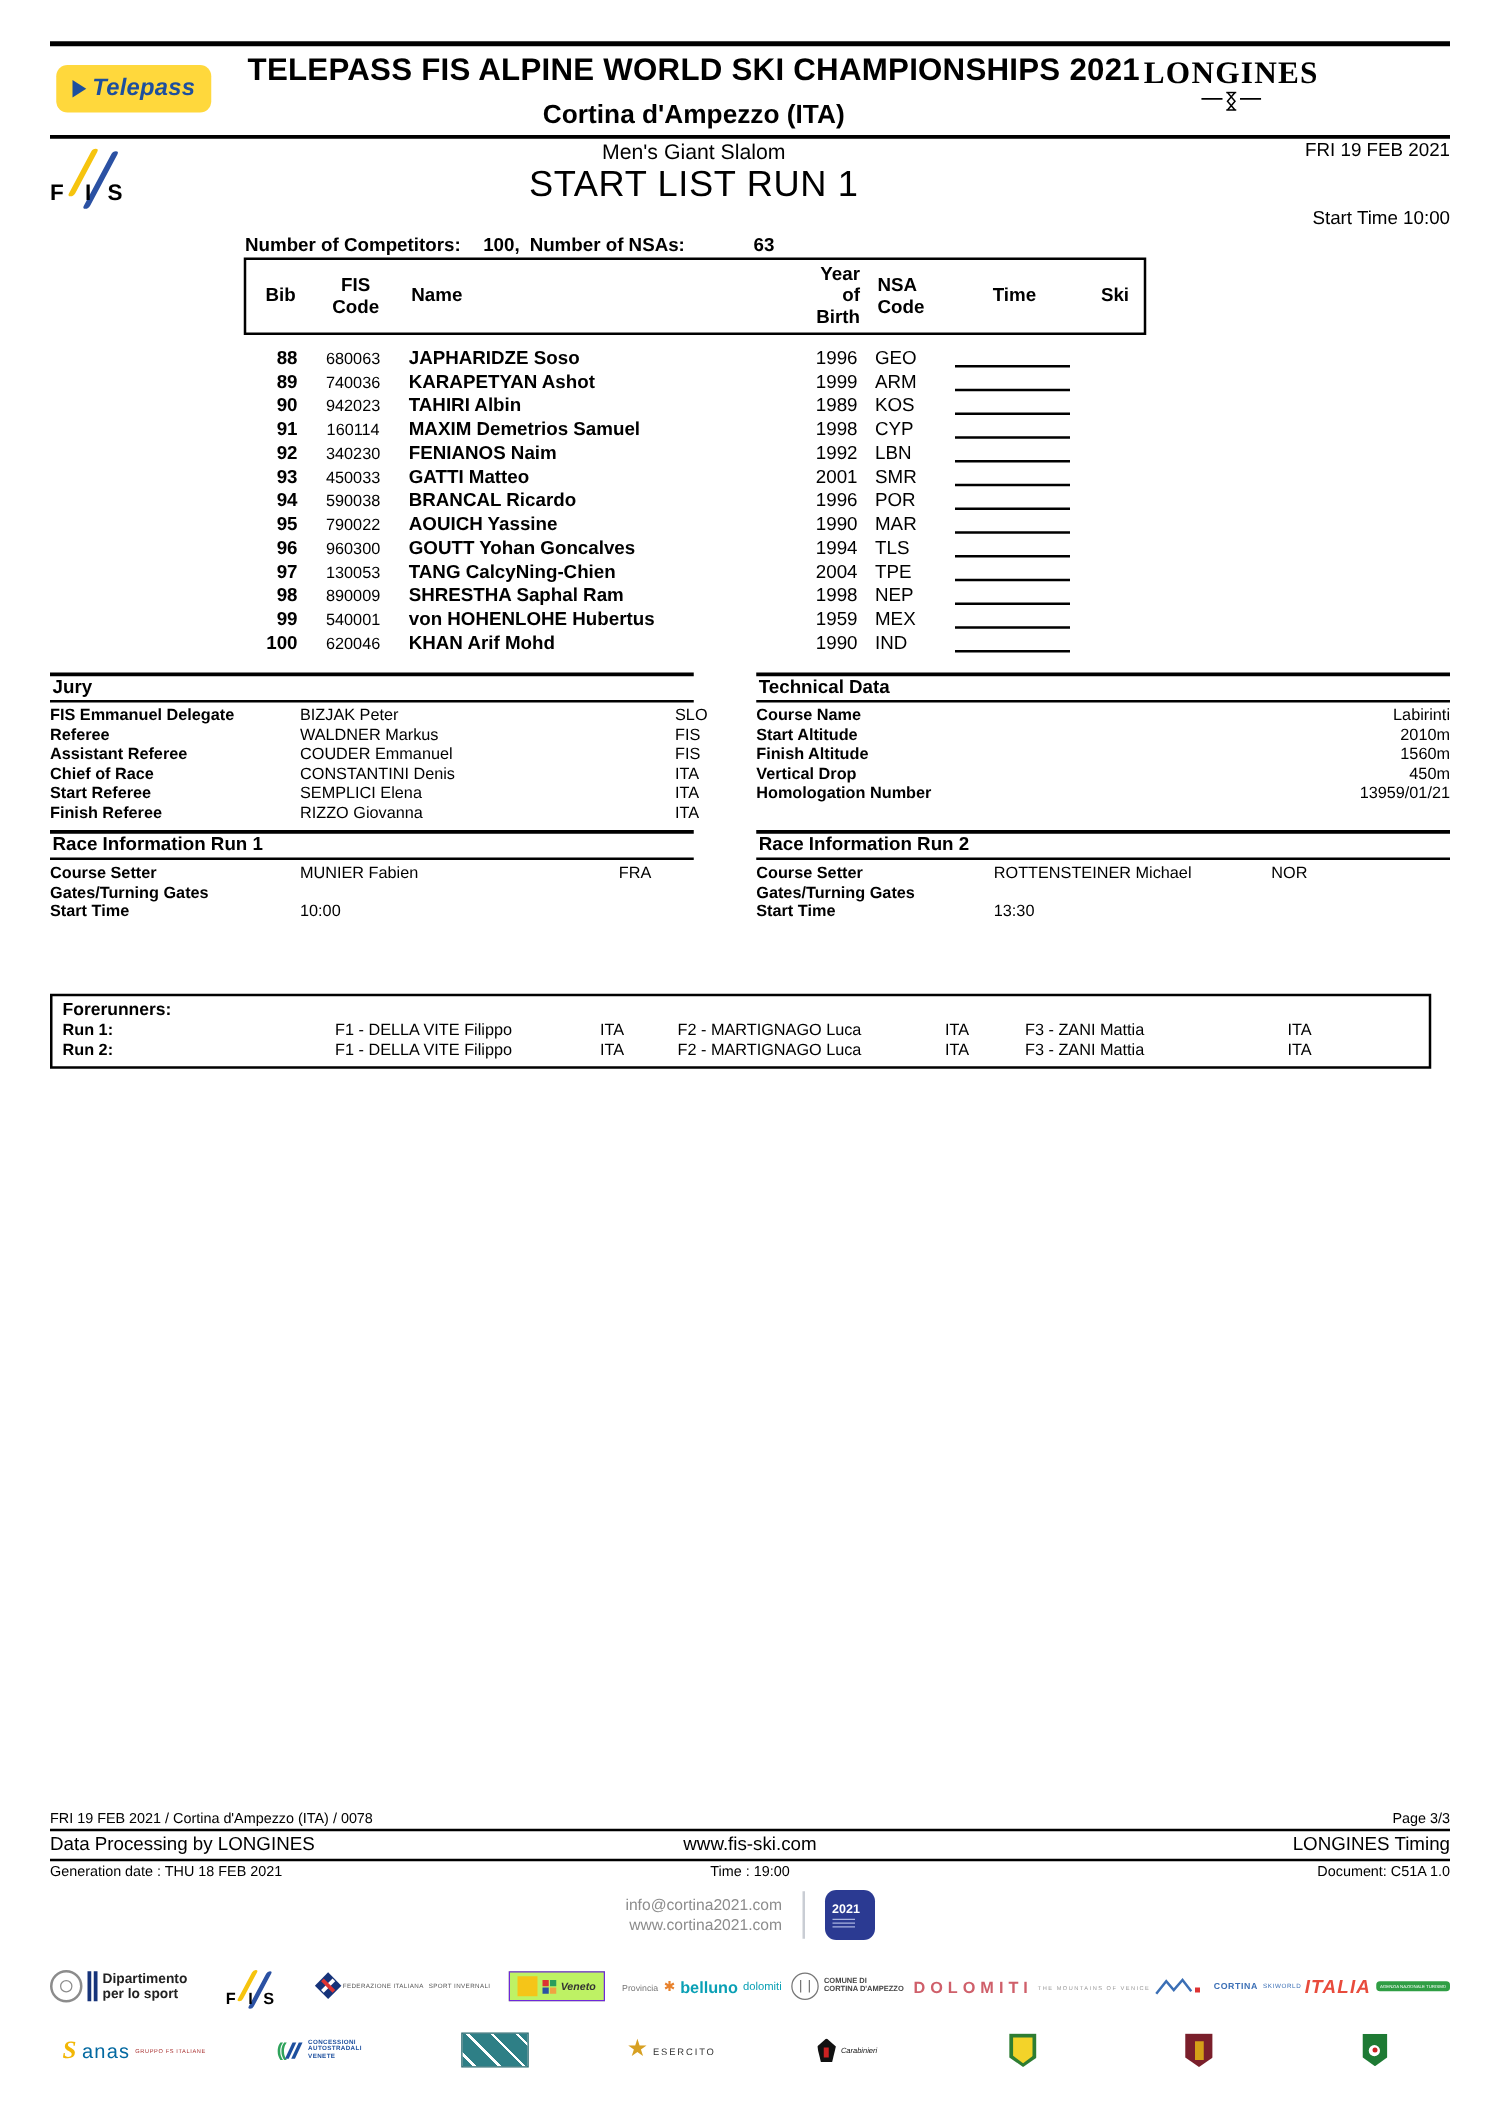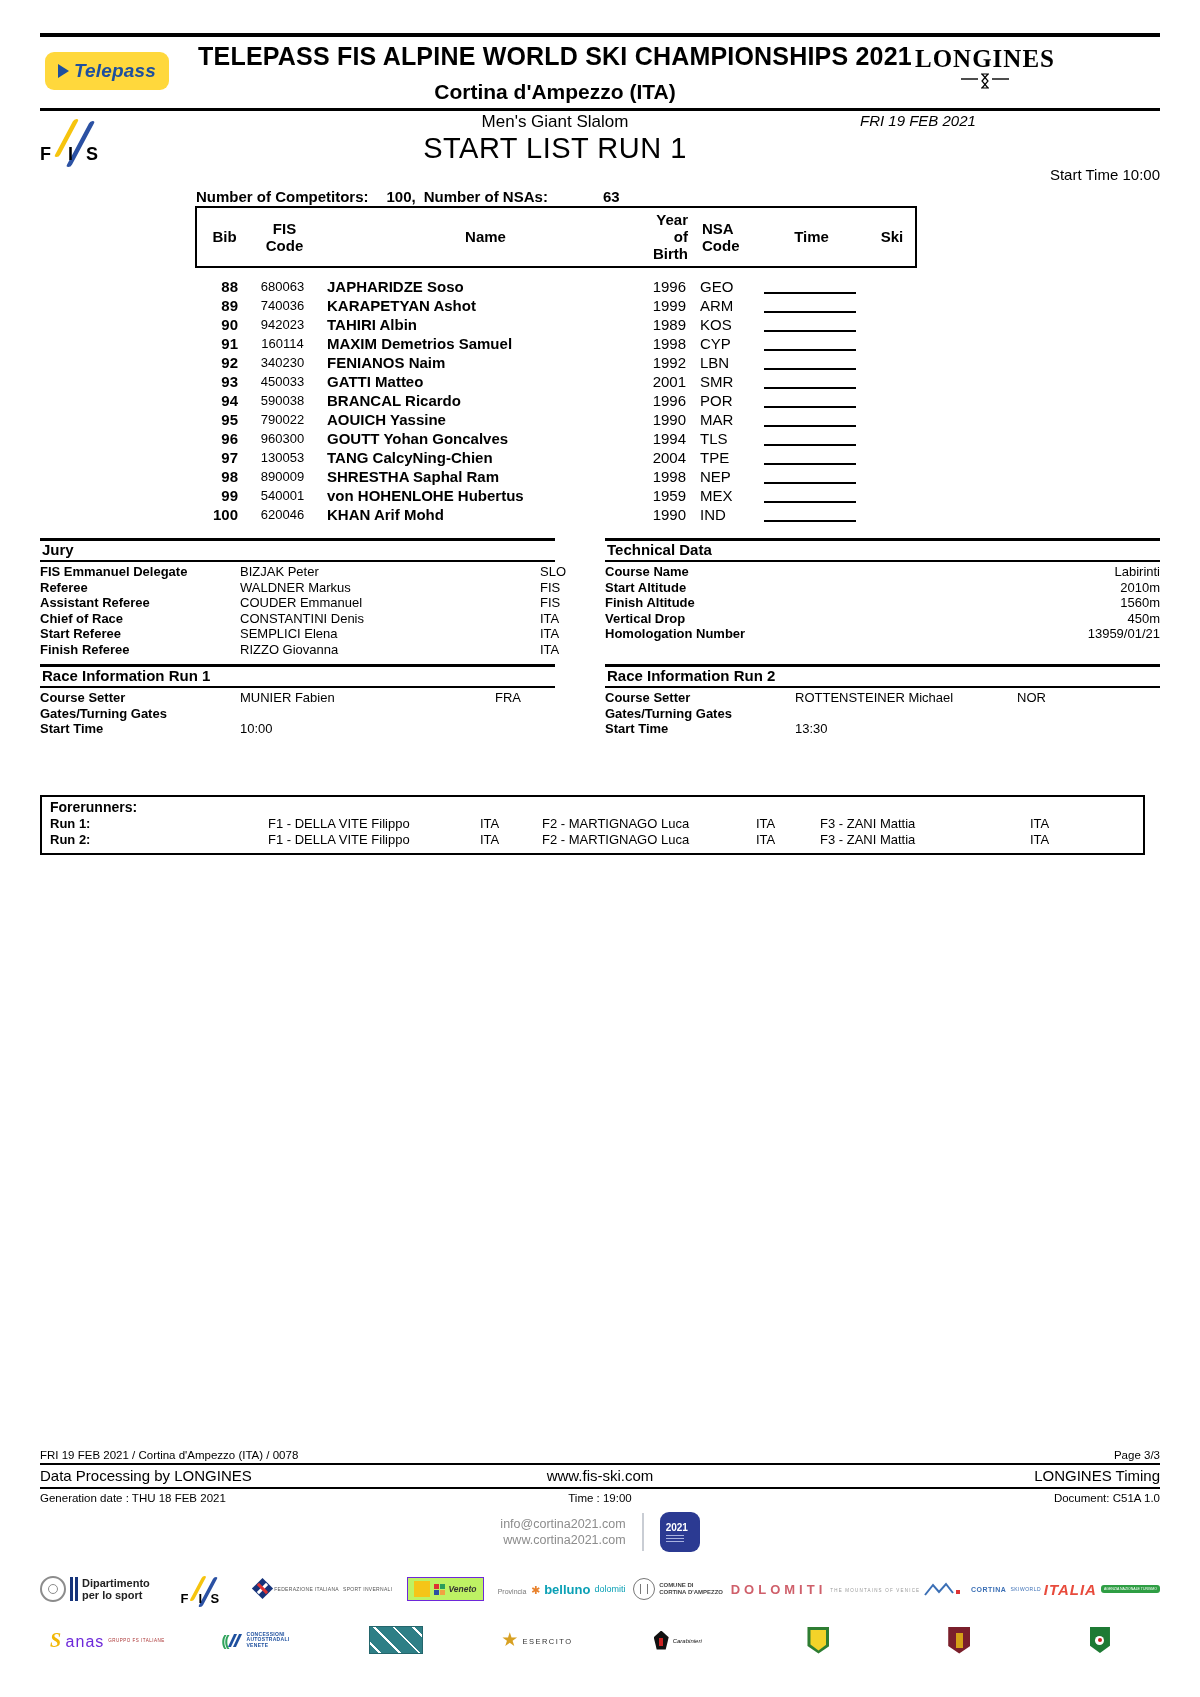--- a/index.html
+++ b/index.html
@@ -19,33 +19,33 @@
   
   .fis-mark{position:relative;width:70px;height:50px;}
   .fis-mark .ltr{position:absolute;bottom:0;font-size:18px;font-weight:bold;font-family:"Liberation Sans",sans-serif;}
   .fis-mark .l-f{left:0;} .fis-mark .l-i{left:28px;} .fis-mark .l-s{left:46px;}
   .fis-mark .sl{position:absolute;border-radius:3px;transform:skewX(-28deg);}
   .fis-mark .sl-y{left:24px;bottom:8px;width:5px;height:38px;background:#f6c40e;}
   .fis-mark .sl-b{left:38px;bottom:-2px;width:5px;height:46px;background:#2b51a3;}
   .fis-main{position:absolute;top:115px;left:40px;}
   .sub-disc{position:absolute;top:112px;left:40px;width:1030px;text-align:center;font-size:17px;}
   .sub-doc{position:absolute;top:132px;left:40px;width:1030px;text-align:center;font-size:29px;letter-spacing:.5px;}
-  .sub-date{position:absolute;top:112px;left:860px;width:300px;text-align:left;font-size:15px;font-style:italic;}
+  .sub-date{position:absolute;top:112px;left:860px;width:300px;text-align:right;font-size:15px;}
   .sub-time{position:absolute;top:136px;left:860px;width:300px;text-align:right;font-size:15px;margin-top:30px;}
   
   .summary{position:absolute;top:188px;left:196px;font-size:15px;font-weight:bold;display:flex;}
   .summary .v1{margin-left:18px;} .summary .l2{margin-left:8px;} .summary .v2{margin-left:55px;}
   .sl-table{position:absolute;top:206px;left:195px;width:722px;}
   .sl-grid{display:grid;grid-template-columns:55px 65px 325px 50px 62px 115px 1fr;}
   .sl-head{border:2px solid #000;font-weight:bold;font-size:15px;line-height:17px;padding:3px 0 4px;box-sizing:border-box;}
   .hc{display:flex;flex-direction:column;justify-content:center;}
   .hc.ctr{align-items:center;text-align:center;}
   .hc.rgt{align-items:flex-end;text-align:right;padding-right:4px;}
   .hc.lft{align-items:flex-start;padding-left:10px;}
-  .hc.namec{padding-left:12px;align-items:center;}
+  .hc.namec{padding-left:12px;}
   .sl-body{margin-top:9px;font-size:15px;}
   .sl-row{height:19px;align-items:center;}
   .c-bib{text-align:right;padding-right:12px;font-weight:bold;}
   .c-fis{text-align:center;font-size:13px;}
   .c-name{padding-left:12px;font-weight:bold;white-space:nowrap;}
   .c-yob{text-align:right;padding-right:4px;}
   .c-nsa{padding-left:10px;}
   .time-line{display:block;width:92px;height:13px;border-bottom:2px solid #000;margin:0 auto;}
   
   .sec-title{border-top:3px solid #000;border-bottom:2px solid #000;font-weight:bold;font-size:15px;line-height:18px;padding:0 2px 1px;}
@@ -109,21 +109,21 @@
   .com-emb{width:20px;height:20px;border:1.5px solid #777;border-radius:50%;display:flex;align-items:center;justify-content:center;}
   .com-emb::after{content:"";width:6px;height:10px;border-left:1.5px solid #777;border-right:1.5px solid #777;}
   .com-txt{font-size:6px;font-weight:bold;color:#444;}
   .dol-word{font-size:13px;font-weight:bold;letter-spacing:4px;color:#cf5f6a;}
   .dol-sub{font-size:4.5px;color:#999;letter-spacing:1.2px;margin-top:2px;}
   .cort-txt1{font-size:7px;font-weight:bold;color:#3b6fb5;letter-spacing:.5px;}
   .cort-txt2{font-size:5px;color:#3b6fb5;letter-spacing:.5px;}
   .ita-word{font-size:15px;font-weight:bold;font-style:italic;color:#e84b3c;letter-spacing:1px;}
   .ita-box{background:#2f9e44;border-radius:3px;padding:2px 3px;color:#fff;font-size:3.5px;line-height:4px;text-align:left;}
   .anas-s{font-family:"Liberation Serif",serif;font-size:20px;font-weight:bold;font-style:italic;color:#f2b705;}
-  .anas-w{font-size:16px;color:#6d28d9;letter-spacing:1px;}
+  .anas-w{font-size:16px;color:#0369a1;letter-spacing:1px;}
   .anas-sub{font-size:4.5px;color:#a33;letter-spacing:.5px;}
   .cav-arc{color:#2fa35c;font-size:15px;font-weight:bold;letter-spacing:-2px;}
   .cav-bars{display:flex;gap:2px;margin-right:3px;}
   .cav-bars i{width:3px;height:13px;background:#1d4f9e;transform:skewX(-25deg);}
   .cav-txt{font-size:5px;font-weight:bold;color:#1d4f9e;letter-spacing:.3px;}
   .venz{width:52px;height:26px;background:repeating-linear-gradient(45deg,#2e7f86 0 6px,#ffffff 6px 8px,#2e7f86 8px 14px);border:1px solid #24666c;}
   .ese-star{color:#d7a022;font-size:19px;line-height:18px;}
   .ese-txt{font-size:7.5px;letter-spacing:1.5px;color:#333;margin-top:2px;}
   .carab{width:15px;height:19px;background:#111;clip-path:polygon(50% 0,100% 35%,80% 100%,20% 100%,0 35%);position:relative;}
   .carab::after{content:"";position:absolute;left:5.5px;top:7px;width:4px;height:8px;background:#c22;}

